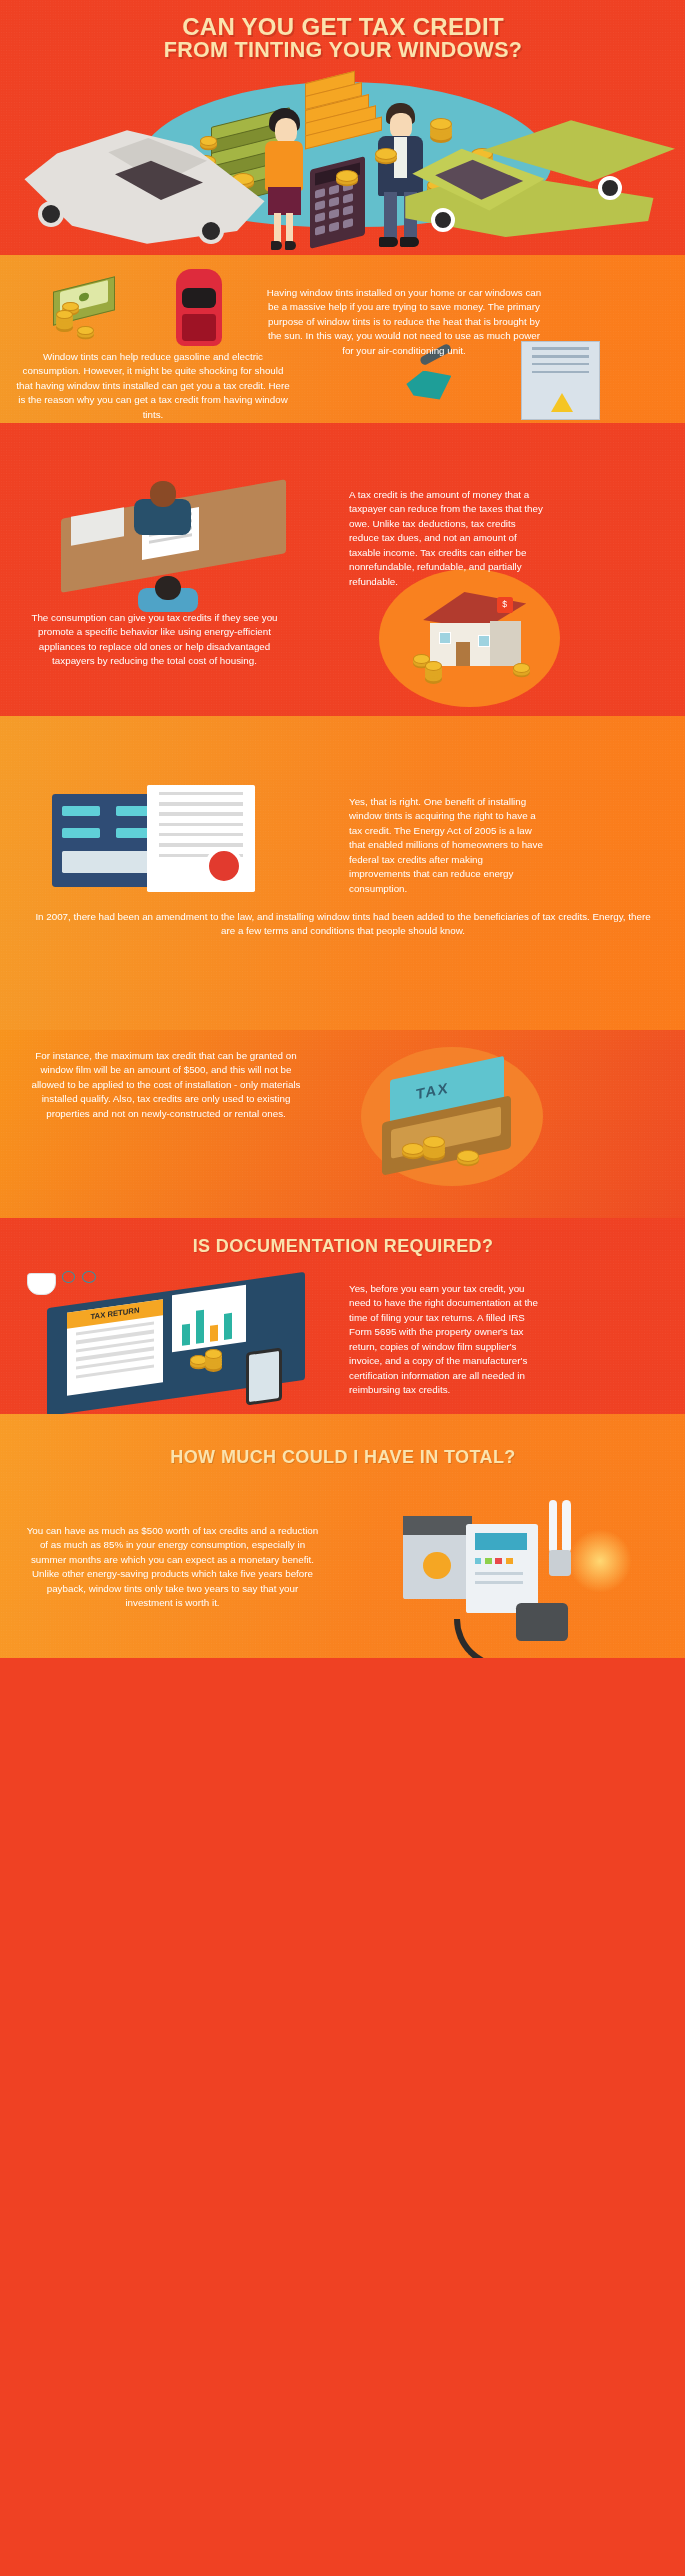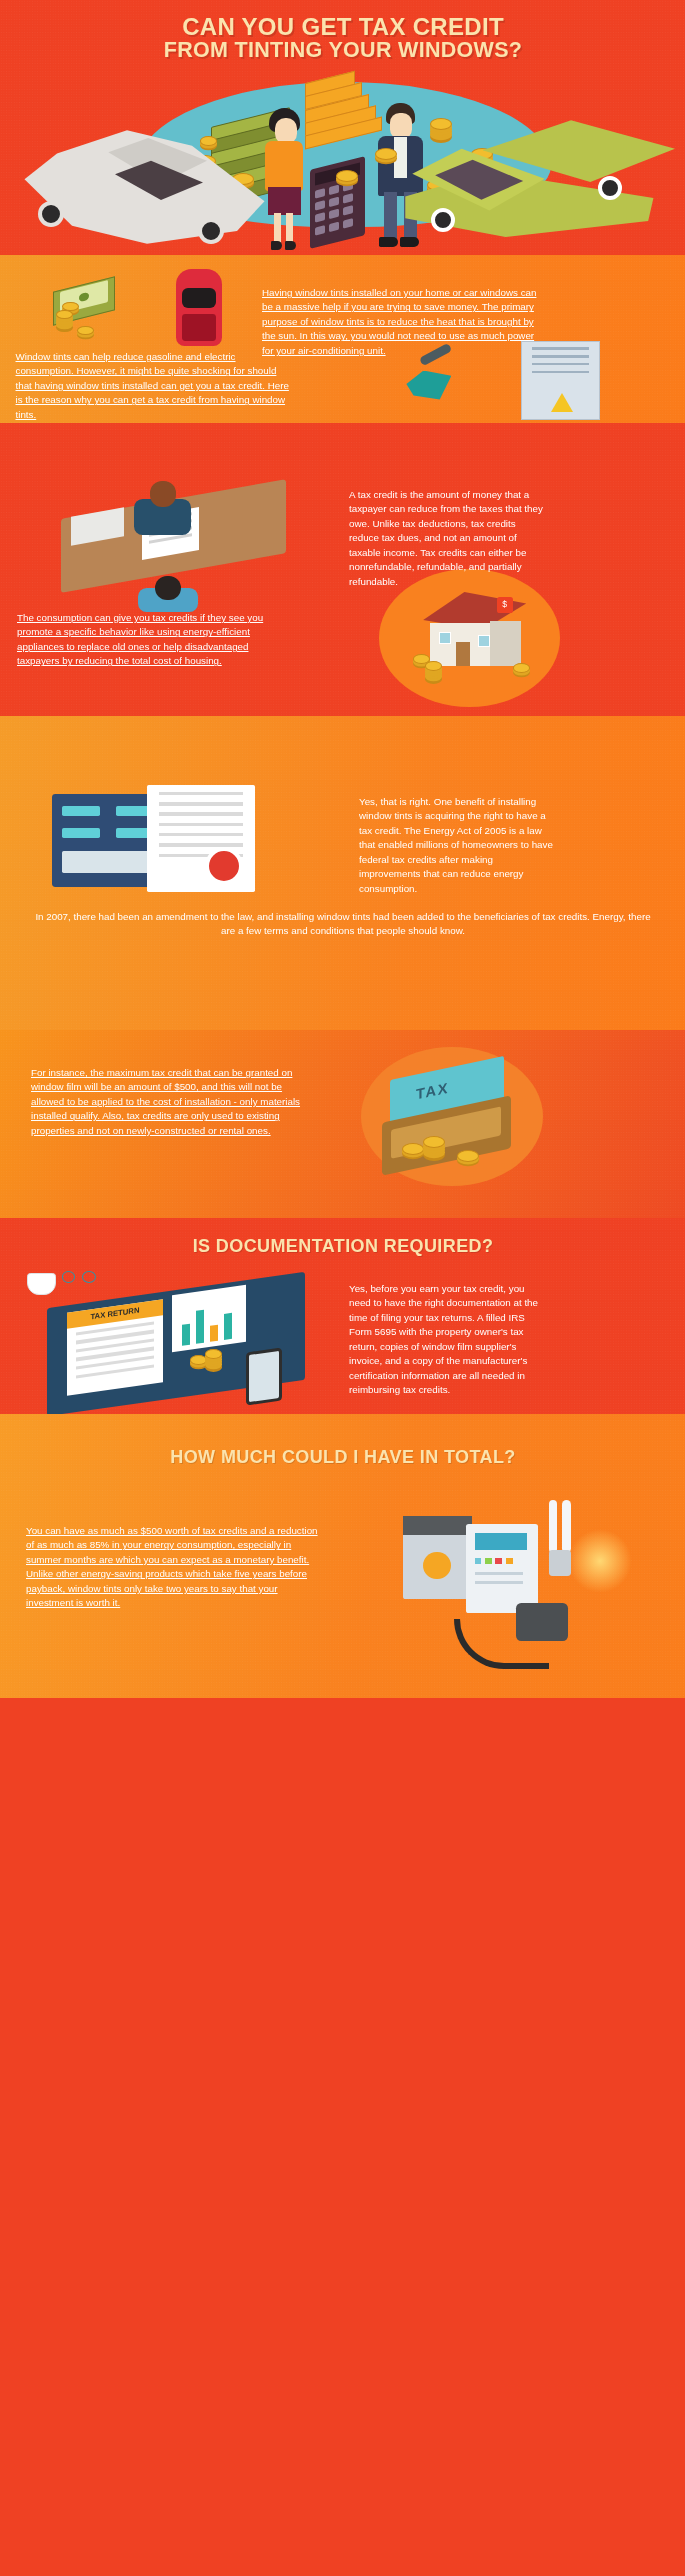--- a/index.html
+++ b/index.html
@@ -23,21 +23,21 @@
   .h2 {
     text-align:center; color:#fbe3ad; font-weight:bold;
     letter-spacing:0.4px; line-height:1.08; text-transform:uppercase;
     font-size:18px; position:relative; z-index:4;
     text-shadow:0.9px 0.9px 0 rgba(0,0,0,.12);
   }
   .body-txt{
     color:#fff; font-size:9.8px; line-height:1.48;
     position:relative; z-index:4;
   }
-  .ta-r{ text-align:left;text-decoration:underline; }
+  .ta-r{ text-align:center; }
 
   
   #hero{ height:255px; background:#ef4123; }
   #hero .h1{
     padding-top:14.6px; text-align:center; color:#fbe3ad;
     font-weight:bold; text-transform:uppercase; letter-spacing:0.3px;
     text-shadow:1.7px 1.7px 0 rgba(0,0,0,.13);
   }
   #hero .h1 .l1{ display:block; font-size:24px; line-height:1.02; }
   #hero .h1 .l2{ display:block; font-size:21.5px; line-height:1.06; }
@@ -155,32 +155,32 @@
       clip-path:polygon(0% 74%,40% 0%,100% 30%,58% 100%);}
   .house .wall{ position:absolute; left:12px; top:31px; width:89px; height:43px; background:#f1ece2;}
   .house .sidewall{ position:absolute; left:72px; top:29px; width:31px; height:45px; background:#d7d0c2;}
   .house .win{ position:absolute; width:12px; height:12px; background:#9fd3e0; border:1.7px solid #fff;}
   .house .door{ position:absolute; left:38px; top:50px; width:13.8px; height:24px; background:#b0783f;}
   .house .badge{ position:absolute; left:79px; top:5.2px; width:15.5px; height:15.5px; background:#ef4123; border-radius:2.6px; color:#fff; font-size:8.6px; text-align:center; line-height:15.5px;}
 
   
   #s3{ height:314px; background:linear-gradient(100deg,#f59c29 0%,#f9811f 60%,#fb7b1a 100%); }
   #s3 .h2{ padding-top:22.4px; }
-  #s3 .tx1{ position:absolute; left:359px; top:79px; width:198px; }
+  #s3 .tx1{ position:absolute; left:349px; top:79px; width:198px; }
   #s3 .tx2{ position:absolute; left:34px; top:194px; width:618px; text-align:center; }
   .docart{ position:absolute; left:52px; top:69px; width:241px; height:112px;}
   .docart .panel{ position:absolute; left:0; top:8.6px; width:120px; height:93px; background:#2f4c75; border-radius:3.4px;}
   .docart .panel .bar{ position:absolute; background:#5fd0d8; height:10.3px; border-radius:1.7px;}
   .docart .page{ position:absolute; left:95px; top:0; width:108px; height:107px; background:#fff; border-radius:1.7px;}
   .docart .page .l{ height:3.4px; background:#dadada; margin:6.9px 12px;}
   .docart .seal{ position:absolute; left:153px; top:62px; width:38px; height:38px; border-radius:50%; background:#e23a2e; border:4.3px solid #fff;}
 
   
   #s4{ height:188px; background:linear-gradient(115deg,#f8941d 0%,#f4701f 45%,#ee4a23 100%); }
-  #s4 .tx1{ position:absolute; left:31px; top:36px; width:270px; }
+  #s4 .tx1{ position:absolute; left:31px; top:19px; width:270px; }
   .walletart{ position:absolute; left:361px; top:17px; width:224px; height:155px;}
   .walletart .circle{ position:absolute; left:0; top:0; width:182px; height:139px; background:#f4812a; border-radius:50%;}
   .walletart .card{ position:absolute; left:29px; top:20.6px; width:114px; height:52px; background:#5fc4cf;
       transform:skewY(-12deg); border-radius:2.6px;}
   .walletart .card .t{ position:absolute; left:26px; top:12px; color:#2f5f73; font-weight:bold; font-size:14.6px; letter-spacing:1.7px;}
   .walletart .wal{ position:absolute; left:20.6px; top:62px; width:129px; height:53px; background:#a9752f;
       transform:skewY(-12deg); border-radius:4.3px;}
   .walletart .wal .in{ position:absolute; left:8.6px; top:8.6px; width:110px; height:29px; background:#cf9a48; border-radius:2.6px;}
 
   
@@ -195,21 +195,21 @@
   .deskart .form .l{ height:3.4px; background:#dcdcdc; margin:5.2px 8.6px;}
   .deskart .chart{ position:absolute; left:151px; top:24px; width:74px; height:57px; background:#fff; transform:skewY(-8deg);}
   .deskart .chart .b{ position:absolute; bottom:5.2px; width:7.7px; background:#2bb3a3;}
   .deskart .cup{ position:absolute; left:6.9px; top:6.9px; width:29px; height:22.4px; background:#fff; border-radius:3.4px 3.4px 12px 12px; border:1.7px solid #dfe3e6;}
   .deskart .phone{ position:absolute; left:225px; top:84px; width:36px; height:53px; background:#2e2e2e; border-radius:4.3px; transform:skewY(-8deg);}
   .deskart .phone .s{ position:absolute; inset:3.4px; background:#d9e4ea; border-radius:1.7px;}
   .deskart .glasses{ position:absolute; left:41px; top:5.2px; width:38px; height:13.8px;}
   .deskart .glasses i{ position:absolute; width:13.8px; height:12px; border:1.7px solid #2e94a8; border-radius:50%;}
 
   
-  #s6{ height:284px; background:linear-gradient(105deg,#f89c27 0%,#f9811f 55%,#fa7d1c 100%); }
+  #s6{ height:244px; background:linear-gradient(105deg,#f89c27 0%,#f9811f 55%,#fa7d1c 100%); }
   #s6 .h2{ padding-top:34px; }
   #s6 .tx1{ position:absolute; left:26px; top:110px; width:293px; }
   .bulbart{ position:absolute; left:387px; top:86px; width:250px; height:181px;}
   .bulbart .mon{ position:absolute; left:15.5px; top:15.5px; width:69px; height:83px; background:#cfd6dc; border-radius:2.6px;}
   .bulbart .mon .top{ height:19px; background:#55595c;}
   .bulbart .mon .gear{ position:absolute; left:20.6px; top:36px; width:27.5px; height:27.5px; border-radius:50%; background:#f5a623;}
   .bulbart .pnl{ position:absolute; left:79px; top:24px; width:72px; height:89px; background:#eef2f5; border-radius:2.6px;}
   .bulbart .pnl .scr{ position:absolute; left:8.6px; top:8.6px; width:52px; height:17px; background:#3ca9c4;}
   .bulbart .pnl .d{ position:absolute; width:6.9px; height:6px; }
   .bulbart .cfl{ position:absolute; left:153px; top:0; width:43px; height:95px;}

